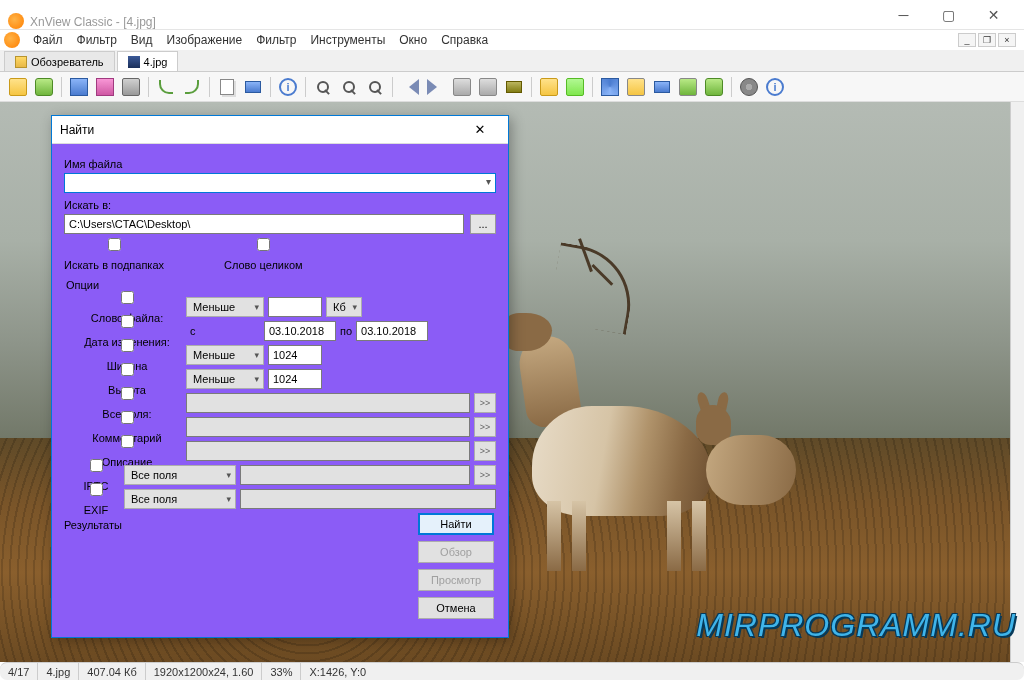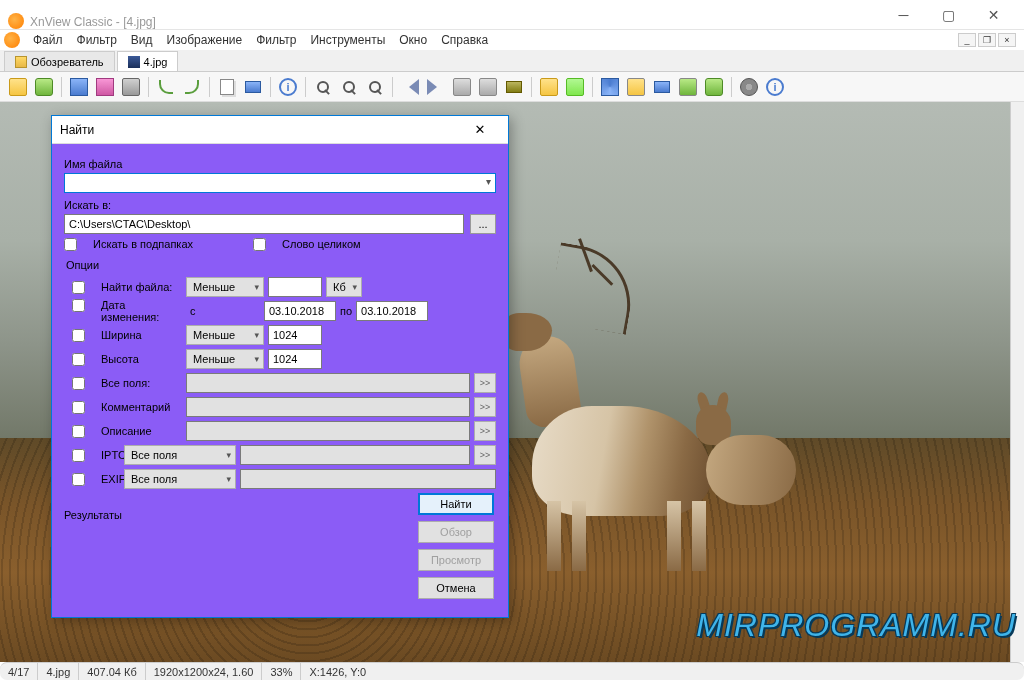--- a/index.html
+++ b/index.html
@@ -88,33 +88,33 @@
 .dlg-body { padding: 8px 12px 12px; }
 .lbl { display:block; margin: 6px 0 3px; }
 .combo, .txt { border:1px solid #7a7a7a; background:#fff; height:20px; padding: 1px 4px; font-size:11px; }
 .combo { position: relative; }
 .combo::after { content:'▾'; position:absolute; right:4px; top:2px; font-size:10px; color:#555; }
 .filename { width:100%; border:1px solid #0078d7; }
 .row { display:flex; align-items:center; gap:6px; }
 .path { flex:1; }
 .browse-btn { width:26px; height:20px; border:1px solid #999; background:#e5e5e5; text-align:center; line-height:18px; }
 .chk-row { display:flex; gap:60px; margin-top:4px; }
-.chk { display:flex; gap:16px; }
+.chk { display:flex; align-items:center; gap:8px;flex-direction:column; }
 .chk input { width:13px; height:13px; }
 .fieldset-lbl { margin-top:8px; margin-bottom:4px; display:block; padding-left:2px; }
 .opt-grid { margin-left:8px; }
 .opt-row { display:flex; align-items:center; height:24px; gap:4px; }
 .opt-row .chk { width:110px; }
 .sel { border:1px solid #adadad; background:#e1e1e1; height:20px; padding:0 16px 0 6px; position:relative; font-size:11px; display:flex; align-items:center; }
 .sel::after { content:'▾'; position:absolute; right:4px; font-size:9px; color:#555; }
 .sel.w80{width:78px;} .sel.w-full{flex:1;}
 .txt-sm { width:54px; }
 .unit { width:36px; }
 .goto-btn { width:22px; height:20px; border:1px solid #adadad; background:#e1e1e1; text-align:center; line-height:18px; font-size:9px; color:#666; margin-left:auto; }
-.results-lbl { margin-top:10px; }
+.results-lbl { }
 .btn-col { float:right; width:78px; margin-top:-6px; }
 .dlg-btn { width:76px; height:22px; border:1px solid #adadad; background:#e1e1e1; margin-bottom:6px; text-align:center; line-height:20px; font-size:11px; }
 .dlg-btn.primary { border:2px solid #0078d7; background:#e5f1fb; line-height:18px; }
 .dlg-btn.disabled { color:#a0a0a0; }
 .clearfix::after{content:'';display:table;clear:both;}
 
 
 .statusbar { position:absolute; bottom:0; left:0; right:0; height:18px; background:#f0f0f0; border-top:1px solid #ccc; display:flex; align-items:center; font-size:11px; color:#333;border-radius:7px; }
 .status-seg { padding:0 8px; border-right:1px solid #ccc; height:100%; display:flex; align-items:center; }
 
@@ -305,21 +305,21 @@
           <input type="checkbox" style="">
           <span>Слово целиком</span>
         </label>
     </div>
 
     <span class="fieldset-lbl">Опции</span>
     <div class="opt-grid">
       <div class="opt-row">
         <label class="chk">
             <input type="checkbox" style="">
-            <span>Найти файла:</span>
+            <span>Слово файла:</span>
           </label>
         <div class="sel w80">Меньше</div>
         <input class="txt txt-sm" value="" style="">
         <div class="sel unit">Кб</div>
       </div>
       <div class="opt-row">
         <label class="chk">
             <input type="checkbox" style="">
             <span>Дата изменения:</span>
           </label>

